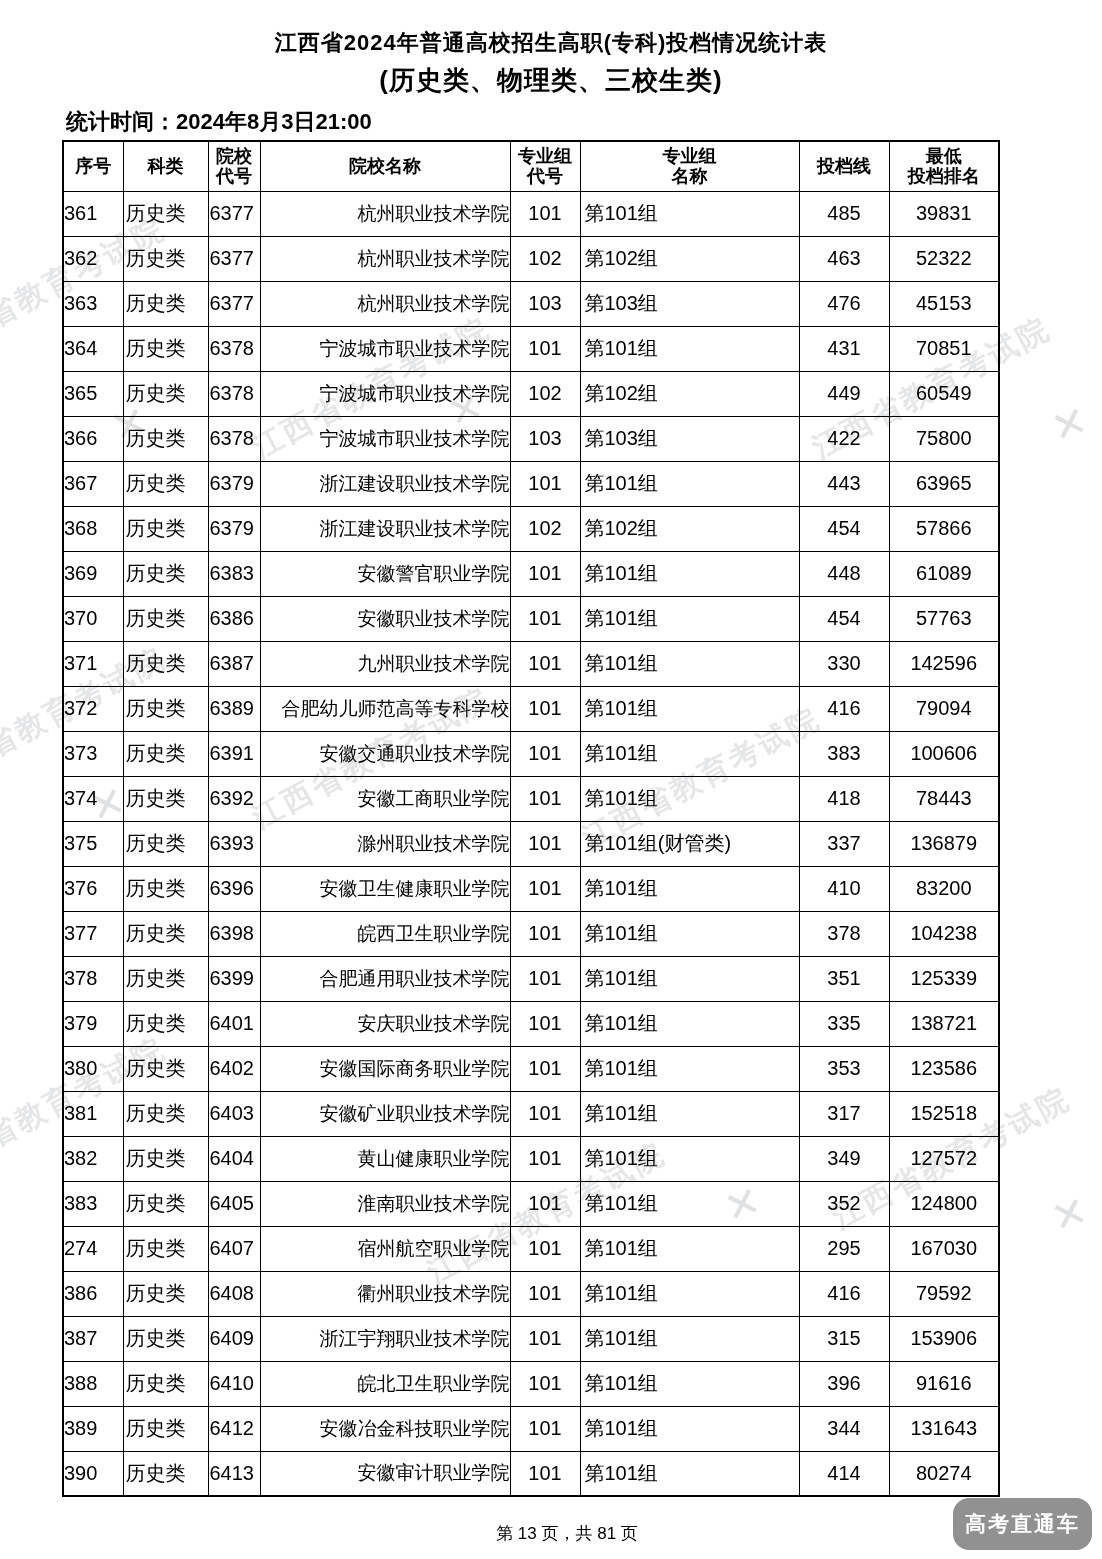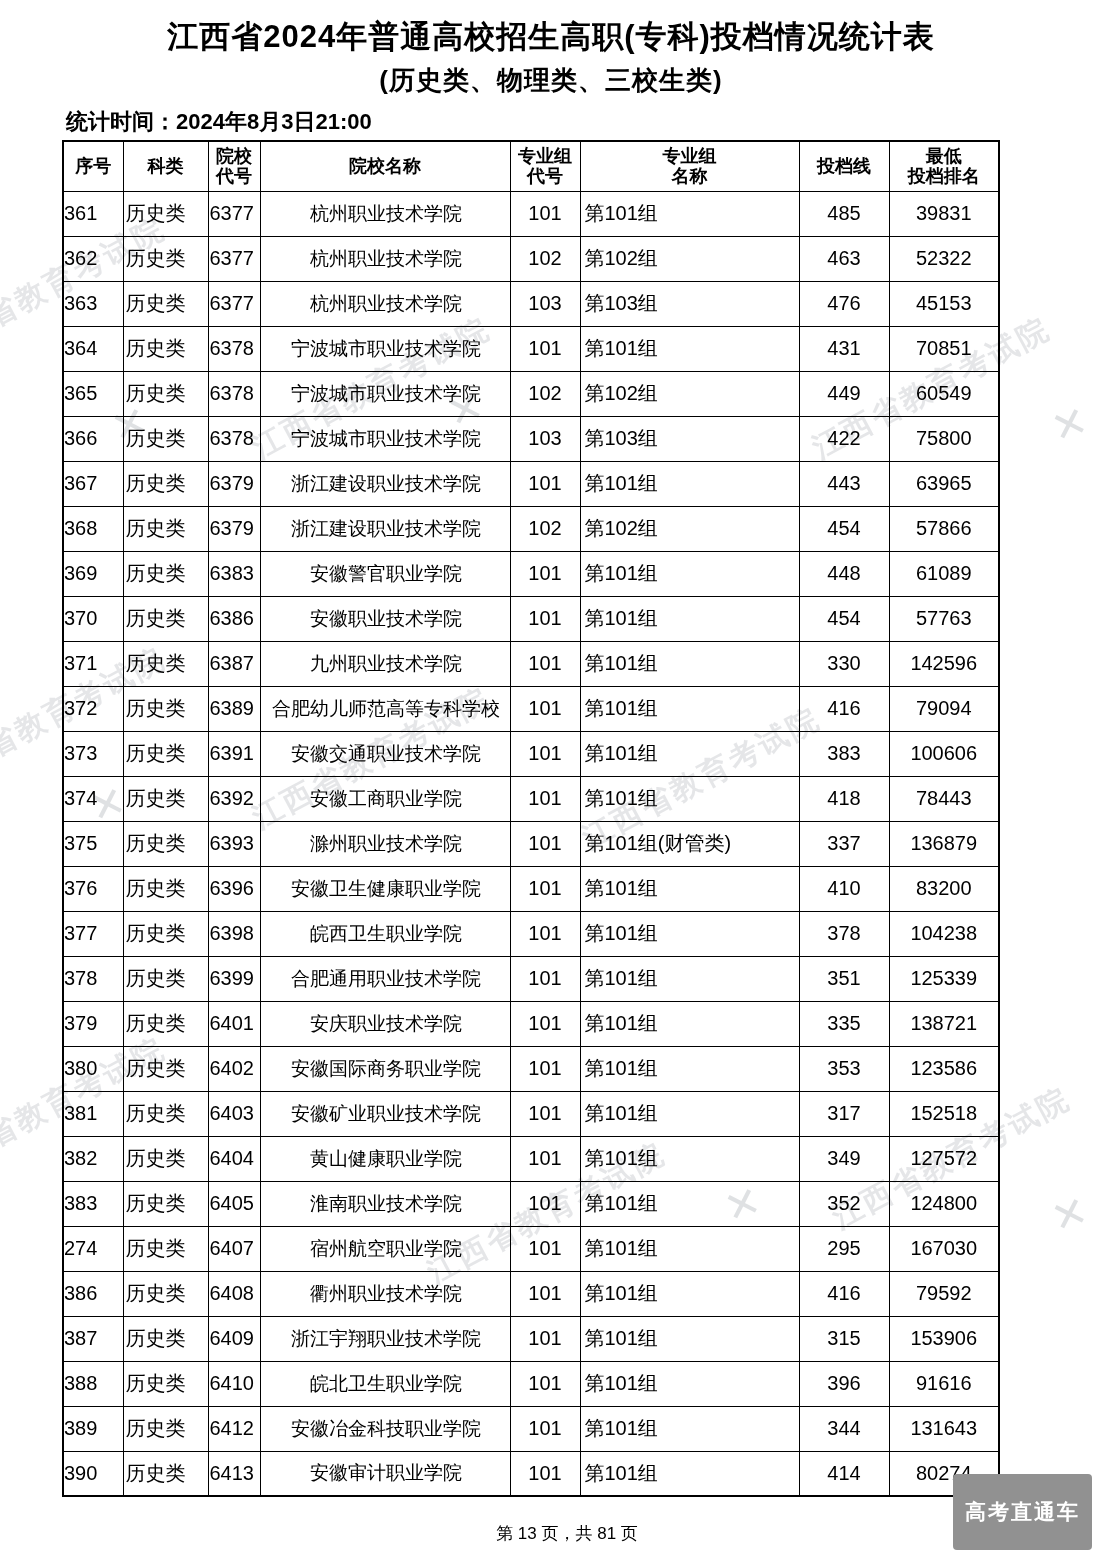--- a/index.html
+++ b/index.html
@@ -11,50 +11,50 @@
   .watermark-layer { position:absolute; inset:0; z-index:0; pointer-events:none; overflow:hidden; }
   .wm {
     position:absolute; transform:rotate(-28deg); transform-origin:left center;
     color:rgba(110,118,128,0.18); font-size:30px; letter-spacing:3px; white-space:nowrap; font-weight:bold;
   }
   .wm-logo {
     position:absolute; transform:rotate(-18deg);
     color:rgba(110,118,128,0.22); font-size:42px; font-weight:bold;
   }
   .content { position:relative; z-index:1; }
-  .title { text-align:center; font-size:31px; font-weight:bold; padding-top:16px; letter-spacing:1px; }
+  .title { text-align:center; font-size:22px; font-weight:bold; padding-top:28px; letter-spacing:1px; }
   .subtitle { text-align:center; font-size:26px; font-weight:bold; margin-top:5px; letter-spacing:1px; }
   .stats-time { font-size:22px; font-weight:bold; margin:9px 12px 3px 66px; }
   table.data-table {
     border-collapse:collapse; table-layout:fixed;
     margin-left:62px; width:936px; border:2px solid #000; background:transparent;
   }
   .data-table th, .data-table td { border:1px solid #000; vertical-align:middle; overflow:hidden; }
   .data-table thead th {
     height:50px; font-size:18px; font-weight:bold; text-align:center;
     white-space:pre-line; line-height:1.15; padding:0;
   }
   .data-table tbody td { height:45px; font-size:20px; }
   .col-0 { width:60px;  text-align:left; }
   .col-1 { width:85px;  text-align:left; padding-left:2px; }
   .col-2 { width:52px;  text-align:left; padding-left:1px; }
-  .col-3 { width:250px; text-align:center; padding-left:2px; font-size:19px !important; }
+  .col-3 { width:250px; text-align:right; padding-left:2px; font-size:19px !important; }
   .col-4 { width:70px;  text-align:center; }
   .col-5 { width:219px; text-align:left; padding-left:4px; }
   .col-6 { width:90px;  text-align:center; }
   .col-7 { width:110px; text-align:center; }
   .data-table thead th.col-3 { font-size:18px !important; }
   .page-footer {
     position:absolute; left:0; bottom:14px; width:100%；
   }
   .page-footer { position:absolute; left:16px; bottom:14px; width:100%; text-align:center; font-size:17px; z-index:1; }
   .badge {
     position:absolute; right:10px; bottom:9px; z-index:2;
     background:#919191; color:#fff; font-size:21px; font-weight:bold;
-    padding:24px 12px; border-radius:4px; letter-spacing:2px;
+    padding:12px 12px; border-radius:16px; letter-spacing:2px;
   }
 </style>
 </head>
 <body>
 
 <div class="watermark-layer">
   <span class="wm" style="left:-70px;top:330px">江西省教育考试院</span>
   <span class="wm" style="left:255px;top:430px">江西省教育考试院</span>
   <span class="wm" style="left:815px;top:430px">江西省教育考试院</span>
   <span class="wm" style="left:-70px;top:760px">江西省教育考试院</span>

